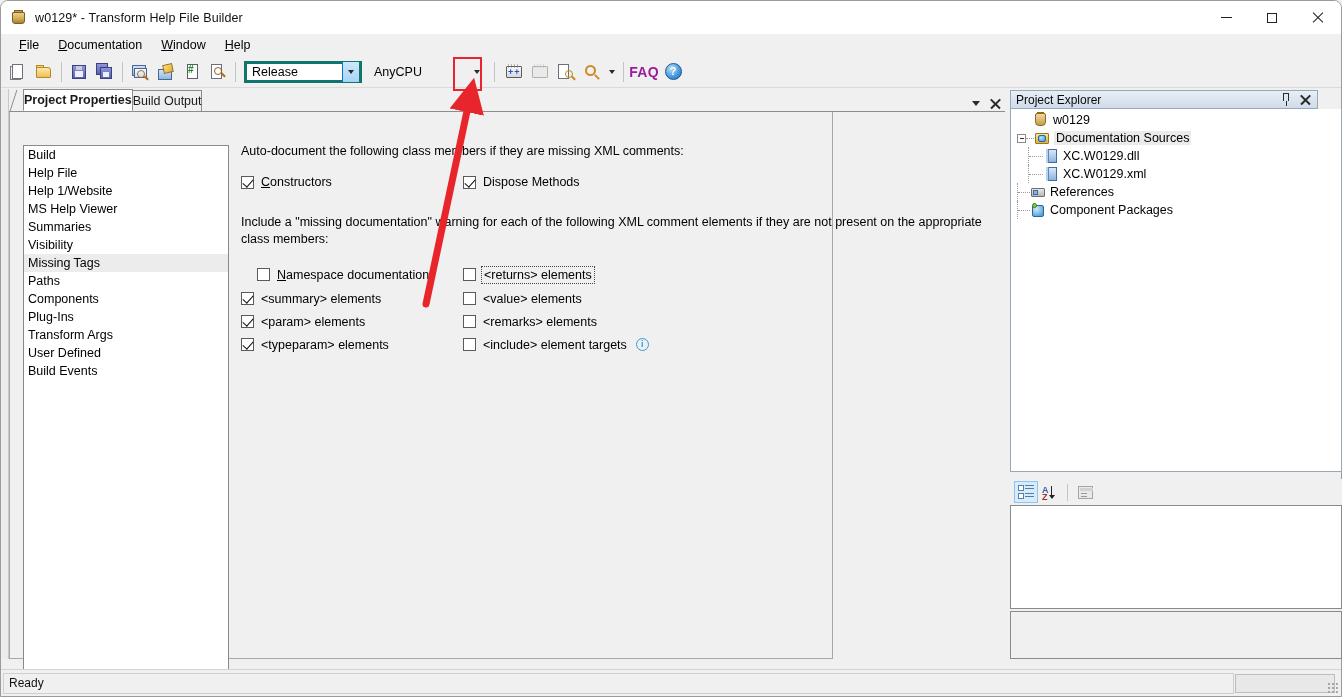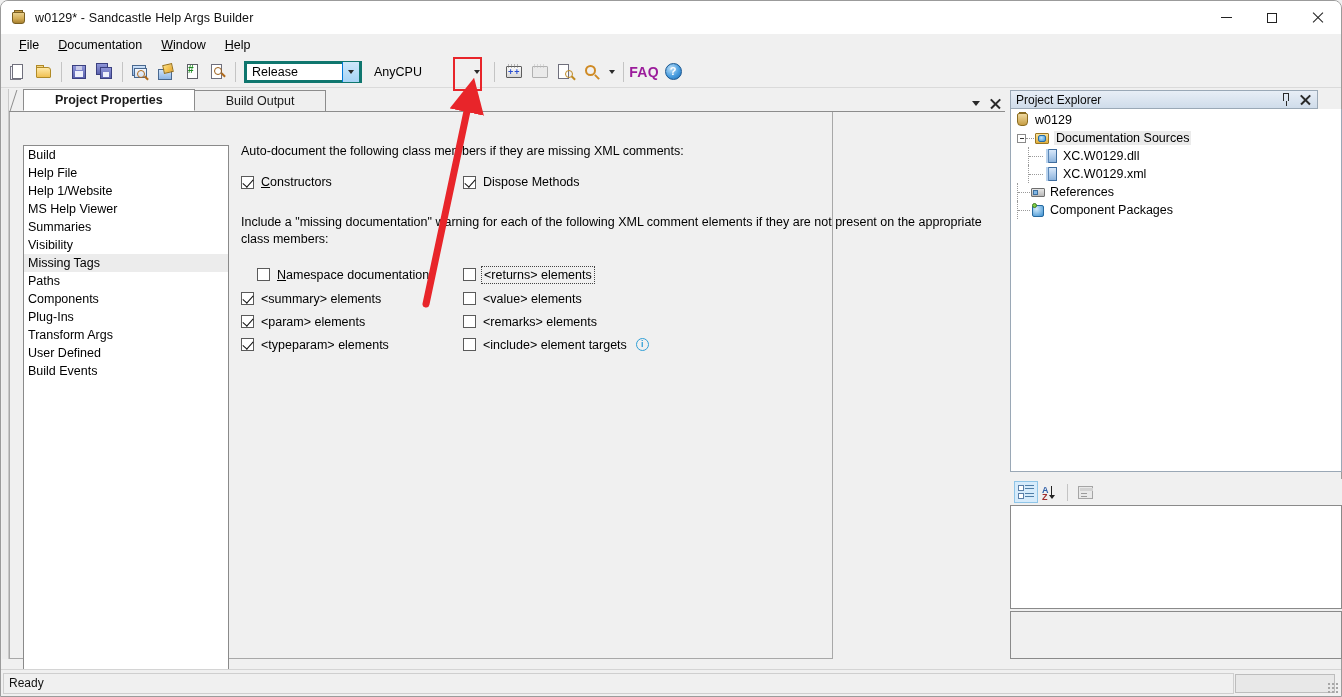--- a/index.html
+++ b/index.html
@@ -161,21 +161,21 @@
 
   
   .doc-area {
     position: absolute; left: 8px; top: 89px; width: 996px; height: 569px;
   }
   .tabstrip {
     position: relative; height: 22px; display: flex; align-items: flex-end;
     border-bottom: 1px solid #8c8c8c; background: #f0f0f0;
   }
   .tab {
-    height: 21px; padding: 0 31px; display: flex; align-items: center;
+    height: 21px; padding: 0 0; display: flex; align-items: center;
     font-size: 12.5px; background: #efefef; border: 1px solid #8c8c8c;
     border-bottom: none; margin-right: -1px; position: relative;
     transform: skewX(0deg);
   }
   .tab.active {
     background: #ffffff; font-weight: bold; z-index: 3; height: 22px;
     border-bottom: 1px solid #ffffff;
   }
   .tab-lead {
     width: 10px; height: 21px; border-left: 1px solid #8c8c8c;
@@ -341,21 +341,21 @@
 </head>
 <body>
 
 <div id="app">
 
   <div class="titlebar">
     <div class="title-icon">
       <div class="turret"></div>
         <div class="castle"></div>
     </div>
-    <div class="title-text">w0129* - Sandcastle Help Args Builder</div>
+    <div class="title-text">w0129* - Transform Help File Builder</div>
     <div class="win-controls">
       <div class="win-btn">
           <div class="wc-min"></div>
         </div>
       <div class="win-btn">
           <div class="wc-max"></div>
         </div>
       <div class="win-btn close">
           <div class="wc-x"></div>
         </div>
@@ -605,21 +605,21 @@
       <span class="spacer"></span>
       <span class="pin-ico">
           <span class="pin-shape"></span>
           <span class="pin-stem"></span>
         </span>
       <span class="pe-x"></span>
     </div>
 
     <div class="pe-tree">
 
-      <div class="tnode" style="padding-left:4px;">
+      <div class="tnode" style="padding-left:22px;">
         <span class="ico16 i-proj">
             <span class="t"></span>
             <span class="b"></span>
           </span>
         <span class="lbl">w0129</span>
       </div>
 
       <div class="tnode" style="padding-left:6px;">
         <span class="expander"></span>
         <span class="dash"></span>

